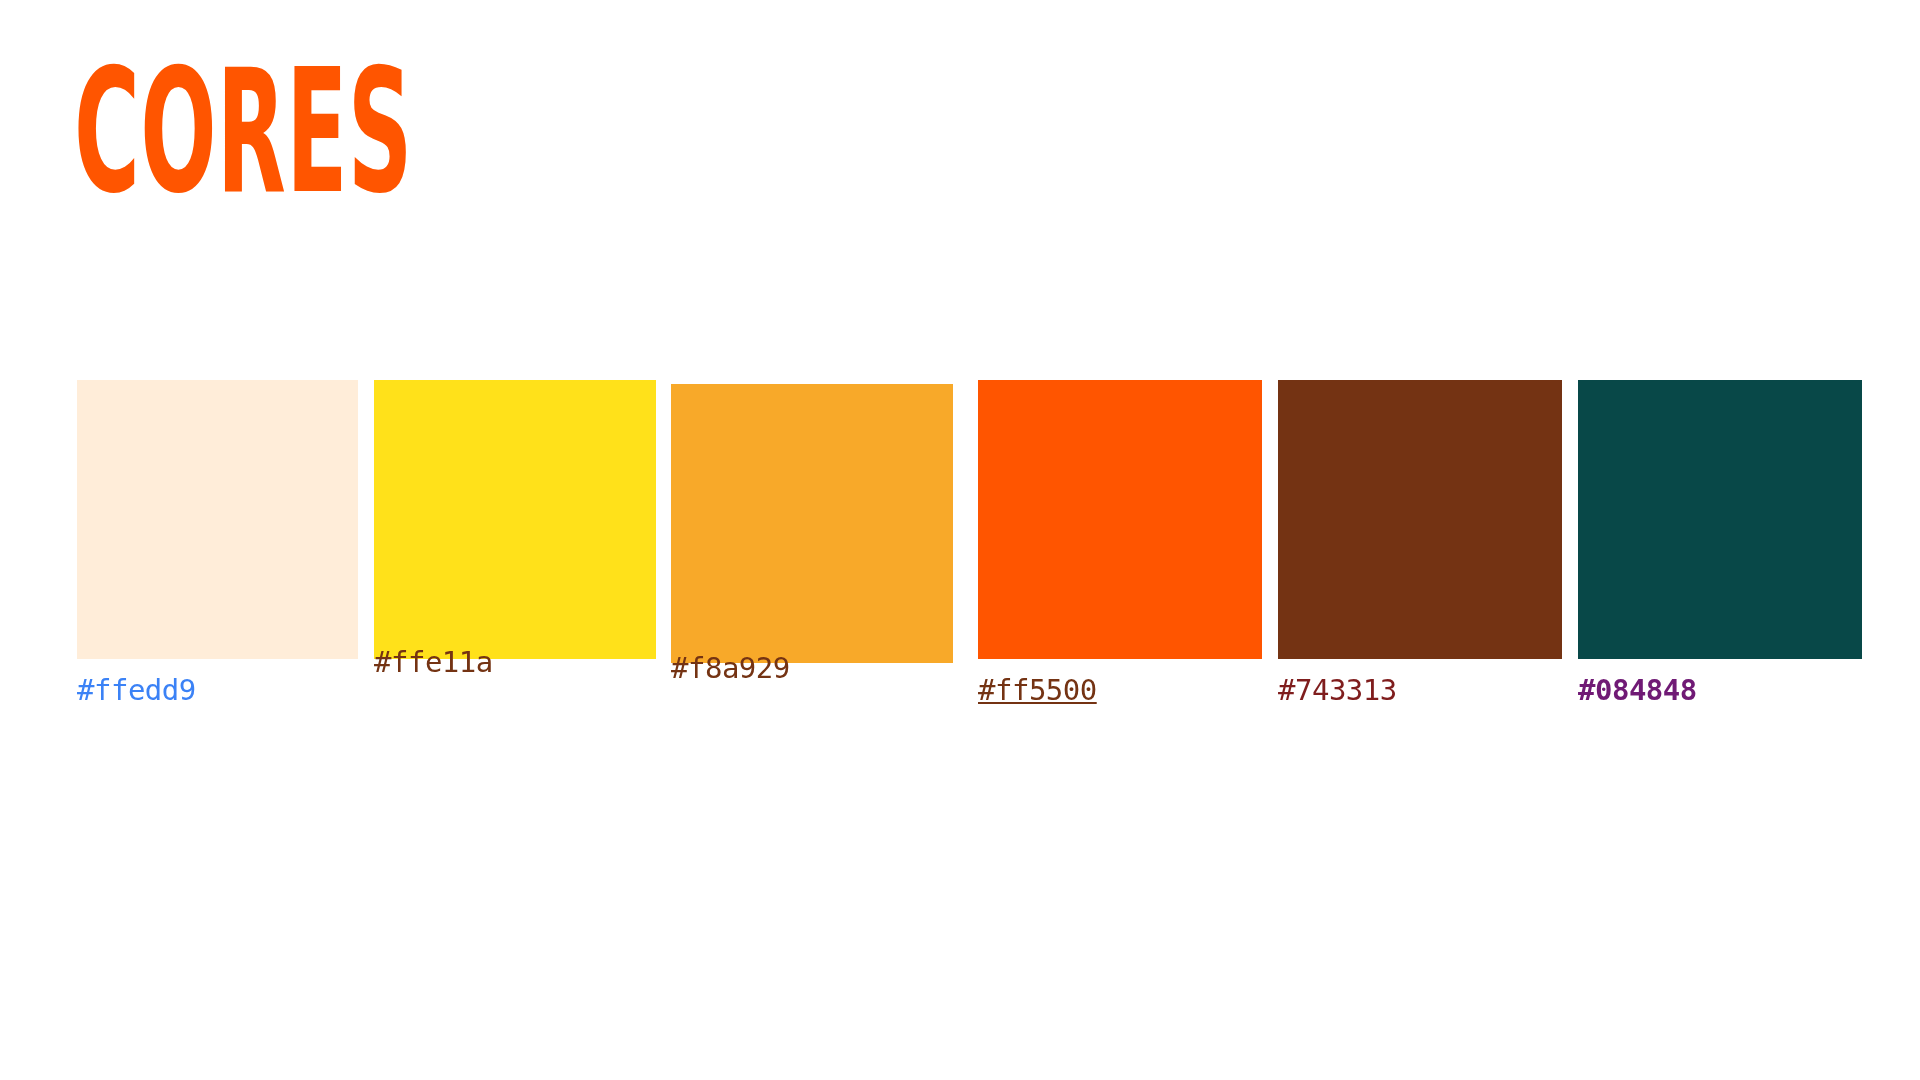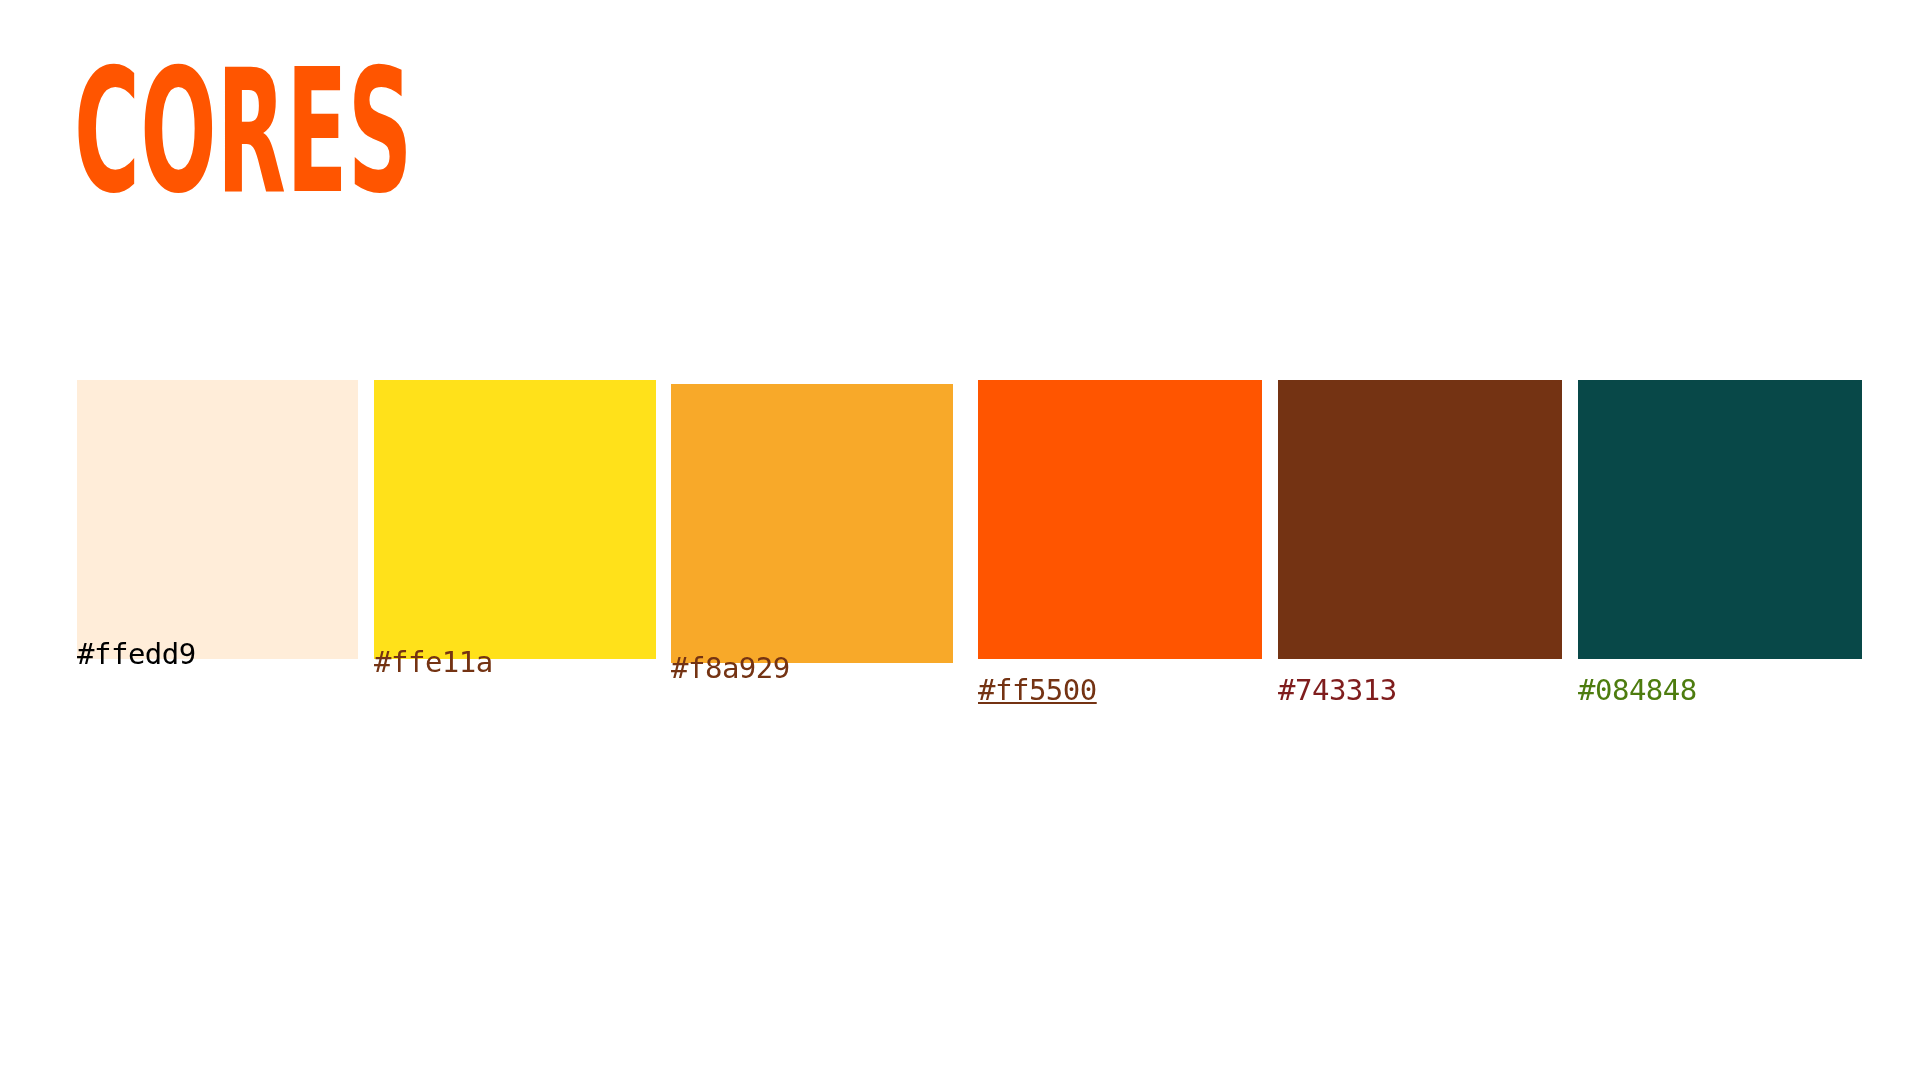--- a/index.html
+++ b/index.html
@@ -74,37 +74,37 @@
 </head>
 <body>
 
 <div class="page">
 
   <div class="page-title">CORES</div>
 
   <div class="palette">
       <div class="swatch-group" style="left: 0px; top: 0px;">
         <div class="swatch-chip" style="left: 77px; top: 380px; width: 281px; height: 279px; background: rgb(255, 237, 217);"></div>
-        <div class="swatch-label" style="left: 77px; top: 637px; color: #000000;">#ffedd9</div>
+        <div class="swatch-label" style="left: 77px; top: 673px; color: #3b82f6;">#ffedd9</div>
       </div>
       <div class="swatch-group" style="left: 0px; top: 0px;">
         <div class="swatch-chip" style="left: 374px; top: 380px; width: 282px; height: 279px; background: rgb(255, 225, 26);"></div>
         <div class="swatch-label" style="left: 374px; top: 645px; color: rgb(116, 51, 19);">#ffe11a</div>
       </div>
       <div class="swatch-group" style="left: 0px; top: 0px;">
         <div class="swatch-chip" style="left: 671px; top: 384px; width: 282px; height: 279px; background: rgb(248, 169, 41);"></div>
         <div class="swatch-label" style="left: 671px; top: 651px; color: rgb(116, 51, 19);">#f8a929</div>
       </div>
       <div class="swatch-group" style="left: 0px; top: 0px;">
         <div class="swatch-chip" style="left: 978px; top: 380px; width: 284px; height: 279px; background: rgb(255, 85, 0);"></div>
         <div class="swatch-label" style="left: 978px; top: 673px; color: rgb(116, 51, 19); text-decoration: underline;">#ff5500</div>
       </div>
       <div class="swatch-group" style="left: 0px; top: 0px;">
         <div class="swatch-chip" style="left: 1278px; top: 380px; width: 284px; height: 279px; background: rgb(116, 51, 19);"></div>
         <div class="swatch-label" style="left: 1278px; top: 673px; color: #7f1d1d;">#743313</div>
       </div>
       <div class="swatch-group" style="left: 0px; top: 0px;">
         <div class="swatch-chip" style="left: 1578px; top: 380px; width: 284px; height: 279px; background: rgb(8, 72, 72);"></div>
-        <div class="swatch-label" style="left: 1578px; top: 673px; color: #4d7c0f;">#084848</div>
+        <div class="swatch-label" style="left: 1578px; top: 673px; color: #701a75; font-weight: bold;">#084848</div>
       </div>
     </div>
 
 </div>
 
 </body></html>

